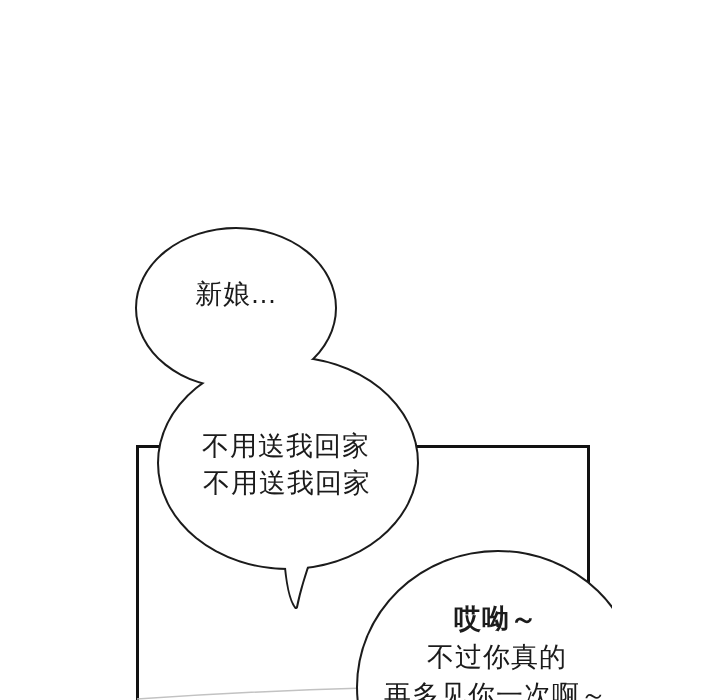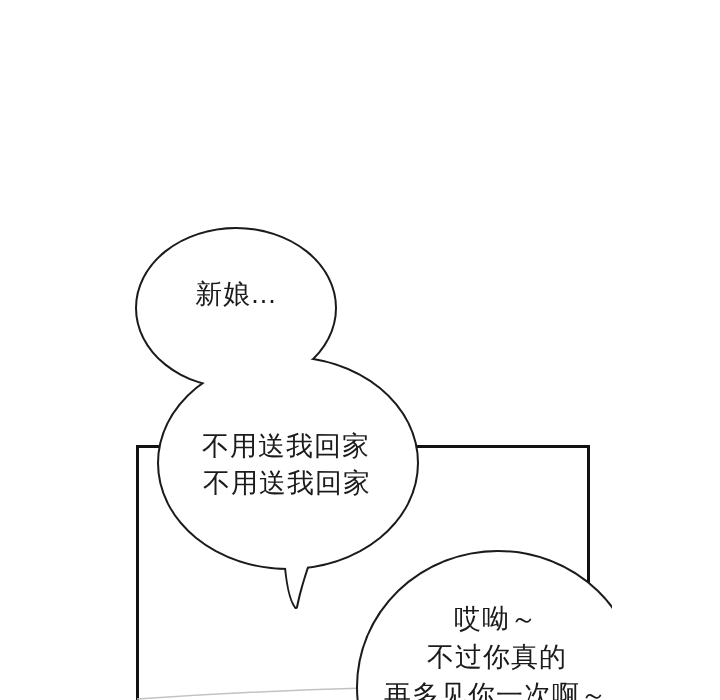--- a/index.html
+++ b/index.html
@@ -78,17 +78,17 @@
       <path d="M 285 556 C 287 583 290 599 296 607 C 299 592 305 572 311 556 Z"></path>
       <ellipse cx="498" cy="687" rx="140" ry="135"></ellipse>
     </g>
   </svg>
 
   <div class="speech-line" style="left:236px; top:294px;">新娘...</div>
 
   <div class="speech-line" style="left:286px; top:446px;">不用送我回家</div>
   <div class="speech-line" style="left:287px; top:483px;font-family:Liberation Serif, serif;">不用送我回家</div>
 
-  <div class="speech-line" style="left:496px; top:619px;">哎呦～</div>
+  <div class="speech-line" style="left:496px; top:619px;font-weight:bold;">哎呦～</div>
   <div class="speech-line" style="left:497px; top:657px;">不过你真的</div>
   <div class="speech-line" style="left:496px; top:695px;">再多见你一次啊～</div>
 
 </div>
 
 </body></html>

